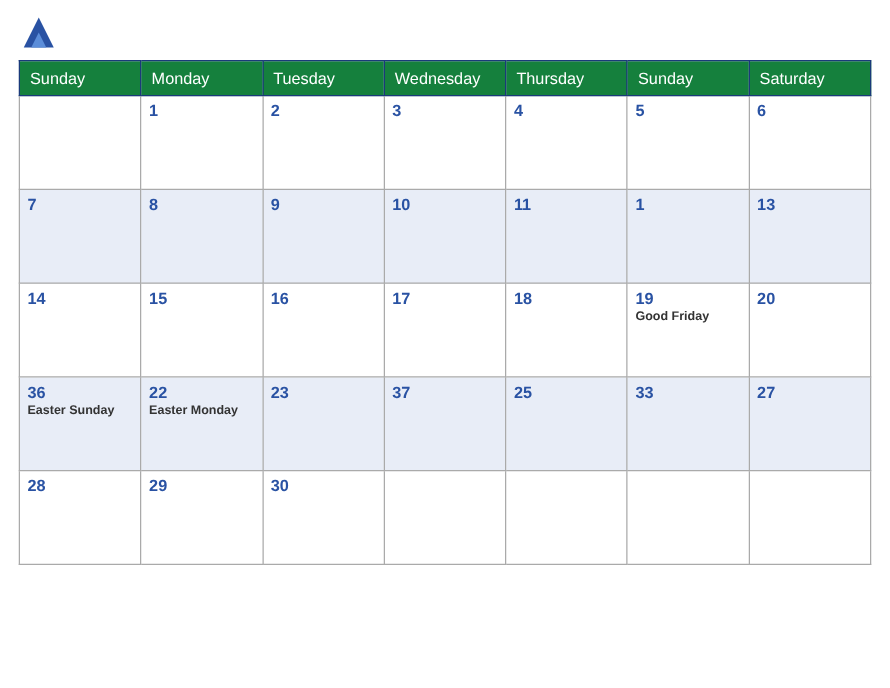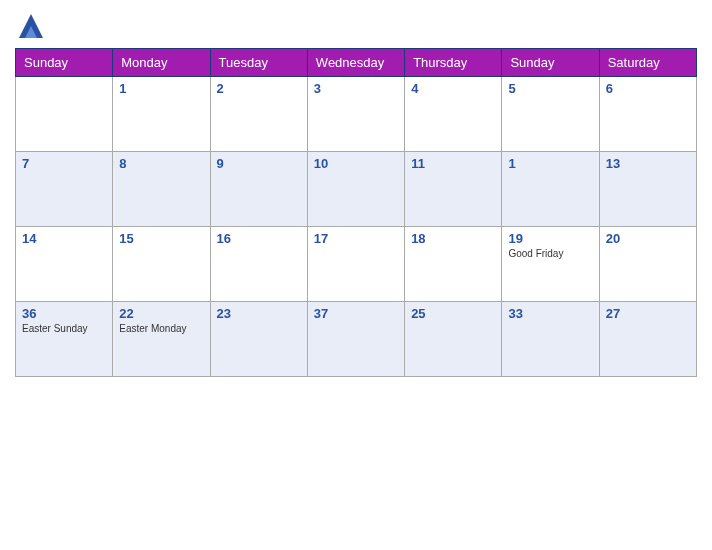--- a/index.html
+++ b/index.html
@@ -52,21 +52,21 @@
       color: #333;
       text-align: right;
       min-width: 60px;
     }
     .calendar-table {
       width: 100%;
       border-collapse: collapse;
       border: 1px solid #aaa;
     }
     .calendar-table th {
-      background-color: #a21caf;
+      background-color: #15803d;
       color: #fff;
       text-align: left;
       padding: 6px 8px;
       font-size: 13px;
       font-weight: normal;
       border: 1px solid #1a3a7a;
     }
     .calendar-table td {
       width: calc(100% / 7);
       vertical-align: top;
@@ -80,20 +80,21 @@
       font-size: 13px;
       color: #2952a3;
       font-weight: bold;
       display: block;
     }
     .event-label {
       font-size: 10px;
       color: #333;
       display: block;
       margin-top: 2px;
+      font-weight: bold;
     }
     tr:nth-child(odd) td { background-color: #fff; }
     
     .week-row-even td { background-color: #e8edf7; }
     .week-row-odd td { background-color: #fff; }
   </style>
 </head>
 <body>
 
 <div class="page">
@@ -212,15 +213,30 @@
           <td>
             <span class="date-num">25</span>
           </td>
           <td>
             <span class="date-num">33</span>
           </td>
           <td>
             <span class="date-num">27</span>
           </td>
         </tr>
+        <tr class="week-row-odd">
+          <td>
+            <span class="date-num">28</span>
+          </td>
+          <td>
+            <span class="date-num">29</span>
+          </td>
+          <td>
+            <span class="date-num">30</span>
+          </td>
+          <td></td>
+          <td></td>
+          <td></td>
+          <td></td>
+        </tr>
       </tbody>
   </table>
 </div>
 
 </body></html>

